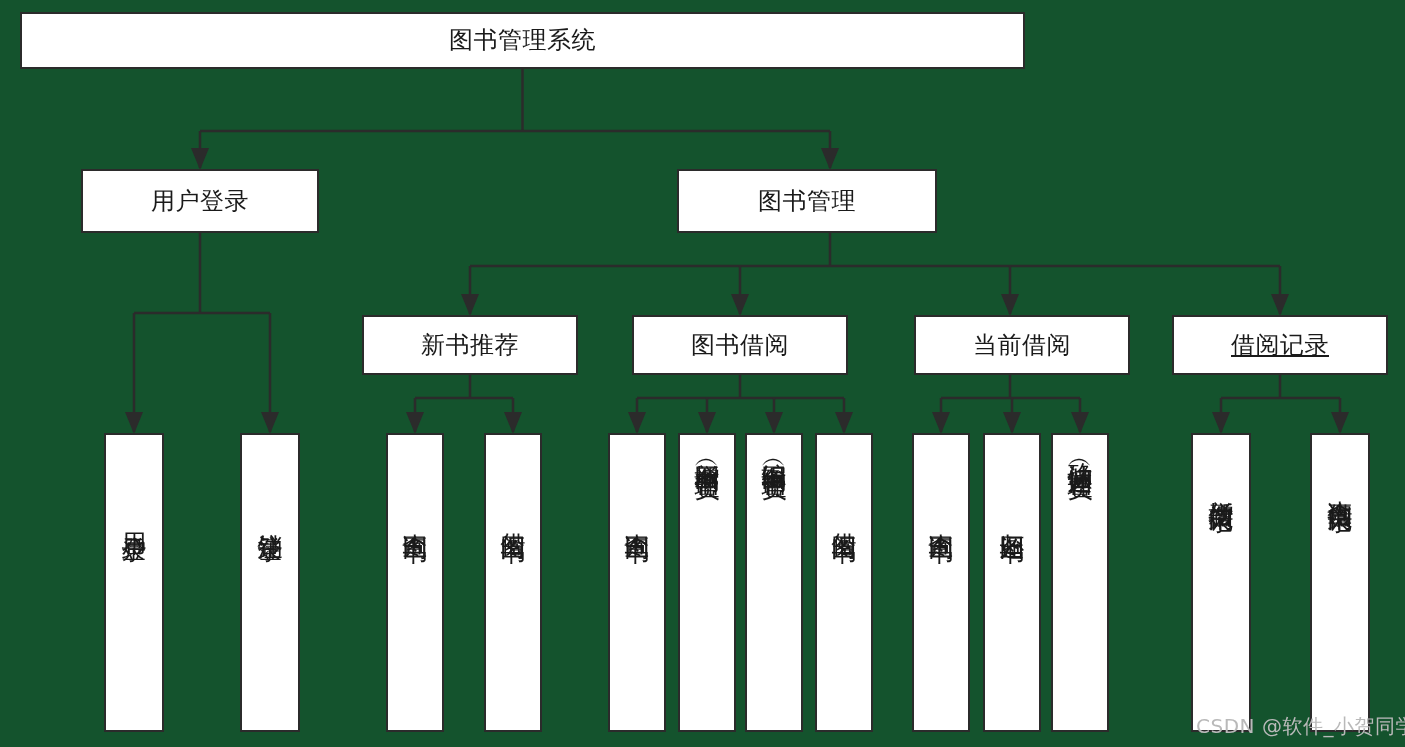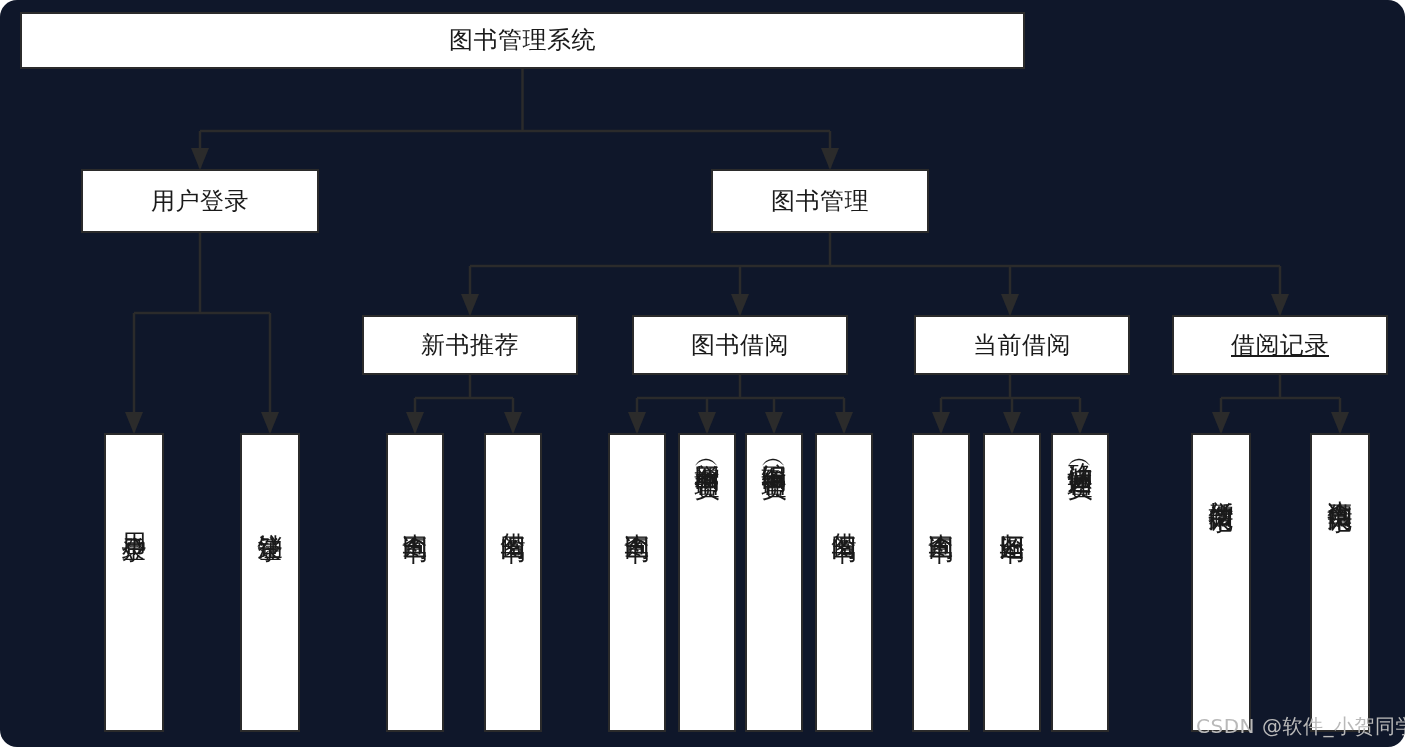--- a/index.html
+++ b/index.html
@@ -7,23 +7,22 @@
     padding: 0;
     background: #ffffff;
   }
   body {
     font-family: "DejaVu Sans", "Liberation Sans", sans-serif;
   }
   #canvas {
     position: relative;
     width: 1405px;
     height: 747px;
-    background: #0f172a;
+    background: #14532d;
     overflow: hidden;
-    border-radius: 17px;
   }
   #edges {
     position: absolute;
     left: 0;
     top: 0;
     width: 1405px;
     height: 747px;
     pointer-events: none;
   }
   .node {
@@ -123,21 +122,21 @@
       <line x1="1340" y1="398" x2="1340" y2="432" stroke="#2b2b2b" stroke-width="2.5"></line>
       <path d="M 1331 412 L 1349 412 L 1340 434 Z" fill="#2b2b2b"></path>
     </svg>
   <div id="nodes">
       <div class="node" style="left: 20px; top: 12px; width: 1005px; height: 57px;">
         <span class="lbl">图书管理系统</span>
       </div>
       <div class="node" style="left: 81px; top: 169px; width: 238px; height: 64px;">
         <span class="lbl">用户登录</span>
       </div>
-      <div class="node" style="left: 711px; top: 169px; width: 218px; height: 64px;">
+      <div class="node" style="left: 677px; top: 169px; width: 260px; height: 64px;">
         <span class="lbl">图书管理</span>
       </div>
       <div class="node" style="left: 362px; top: 315px; width: 216px; height: 60px; text-align: center;">
         <span class="lbl">新书推荐</span>
       </div>
       <div class="node" style="left: 632px; top: 315px; width: 216px; height: 60px;">
         <span class="lbl">图书借阅</span>
       </div>
       <div class="node" style="left: 902px; top: 315px; width: 216px; height: 60px; margin-left: 12px;">
         <span class="lbl">当前借阅</span>

